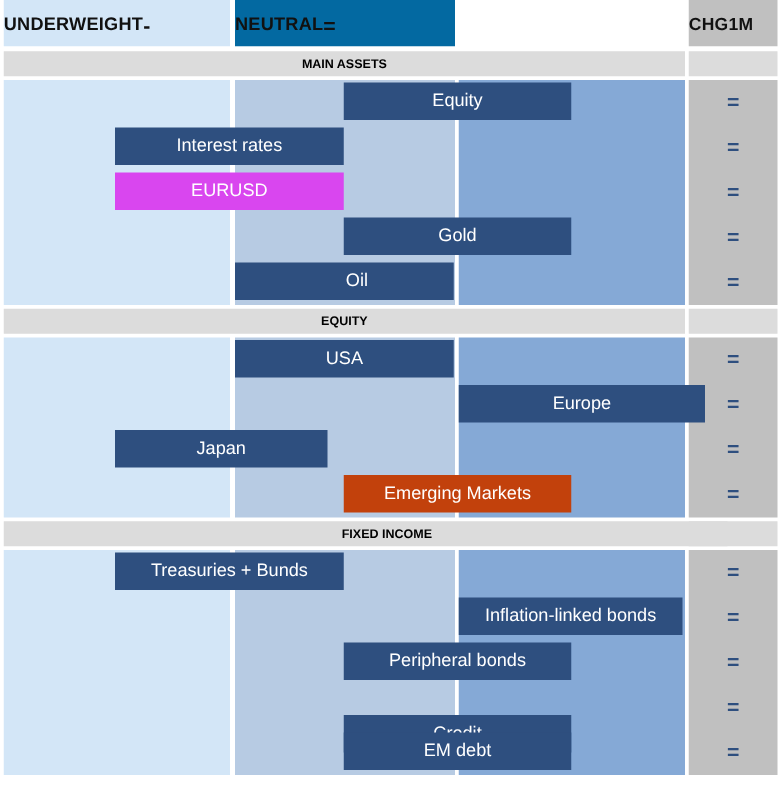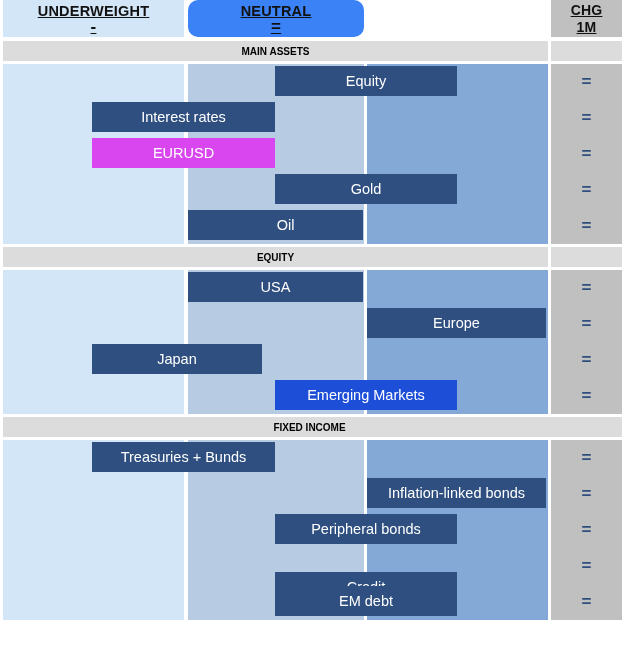--- a/index.html
+++ b/index.html
@@ -6,27 +6,27 @@
   body{
     width:625px;height:645px;
     font-family:"Liberation Sans", sans-serif;
     -webkit-font-smoothing:antialiased;
   }
   #board{position:relative;width:625px;height:645px;overflow:hidden;background:#ffffff;}
 
   
   .hdr{
     position:absolute;top:0;height:37px;
-    display:flex;flex-direction:column;align-items:center;justify-content:flex-start;
+    display:flex;flex-direction:row;align-items:center;justify-content:flex-start;
     box-sizing:border-box;padding-top:3px;
-    font-weight:bold;font-size:14.5px;color:#111111;letter-spacing:.2px;text-decoration:underline;
+    font-weight:bold;font-size:14.5px;color:#111111;letter-spacing:.2px;
   }
   .hdr .sym{font-size:17px;line-height:14px;font-weight:bold;margin-top:1px;}
   .hdr-uw{left:3px;width:181px;background:#d3e6f7;}
-  .hdr-nu{left:188px;width:176px;background:#3b82f6;border-radius:10px;}
+  .hdr-nu{left:188px;width:176px;background:#0369a1;}
   .hdr-ow{left:367px;width:181px;background:#85a9d6;}
   .hdr-chg{left:551px;width:71px;background:#c0c0c0;font-size:14px;line-height:17px;padding-top:2px;}
   .hdr-chg .l2{display:block;}
 
   
   .band{
     position:absolute;left:3px;width:545px;height:20px;
     background:#dcdcdc;color:#000000;
     font-weight:bold;font-size:10px;
     display:flex;align-items:center;justify-content:center;
@@ -97,25 +97,25 @@
       <div class="band" style="top: 247px;">EQUITY</div>
       <div class="band-chg" style="top: 247px;"></div>
       <div class="sect" style="top: 270px; height: 144px;">
         <div class="strip s-uw"></div>
         <div class="strip s-nu"></div>
         <div class="strip s-ow"></div>
         <div class="strip s-chg"></div>
       </div>
       <div class="bar" style="left: 188px; width: 175px; top: 272px; height: 30px; background: rgb(46, 79, 127);">USA</div>
       <div class="chg" style="top: 270px; height: 36px;">=</div>
-      <div class="bar" style="left: 367px; width: 179px; top: 308px; height: 30px; background: rgb(46, 79, 127);">Europe</div>
+      <div class="bar" style="left: 367px; width: 197px; top: 308px; height: 30px; background: rgb(46, 79, 127);">Europe</div>
       <div class="chg" style="top: 306px; height: 36px;">=</div>
       <div class="bar" style="left: 92px; width: 170px; top: 344px; height: 30px; background: rgb(46, 79, 127);">Japan</div>
       <div class="chg" style="top: 342px; height: 36px;">=</div>
-      <div class="bar" style="left: 275px; width: 182px; top: 380px; height: 30px; background: #1d4ed8;">Emerging Markets</div>
+      <div class="bar" style="left: 275px; width: 182px; top: 380px; height: 30px; background: #c2410c;">Emerging Markets</div>
       <div class="chg" style="top: 378px; height: 36px;">=</div>
       <div class="band" style="top: 417px; padding-left: 34px;">FIXED INCOME</div>
       <div class="band-chg" style="top: 417px;"></div>
       <div class="sect" style="top: 440px; height: 180px;">
         <div class="strip s-uw"></div>
         <div class="strip s-nu"></div>
         <div class="strip s-ow"></div>
         <div class="strip s-chg"></div>
       </div>
       <div class="bar" style="left: 92px; width: 183px; top: 442px; height: 30px; background: rgb(46, 79, 127);">Treasuries + Bunds</div>

